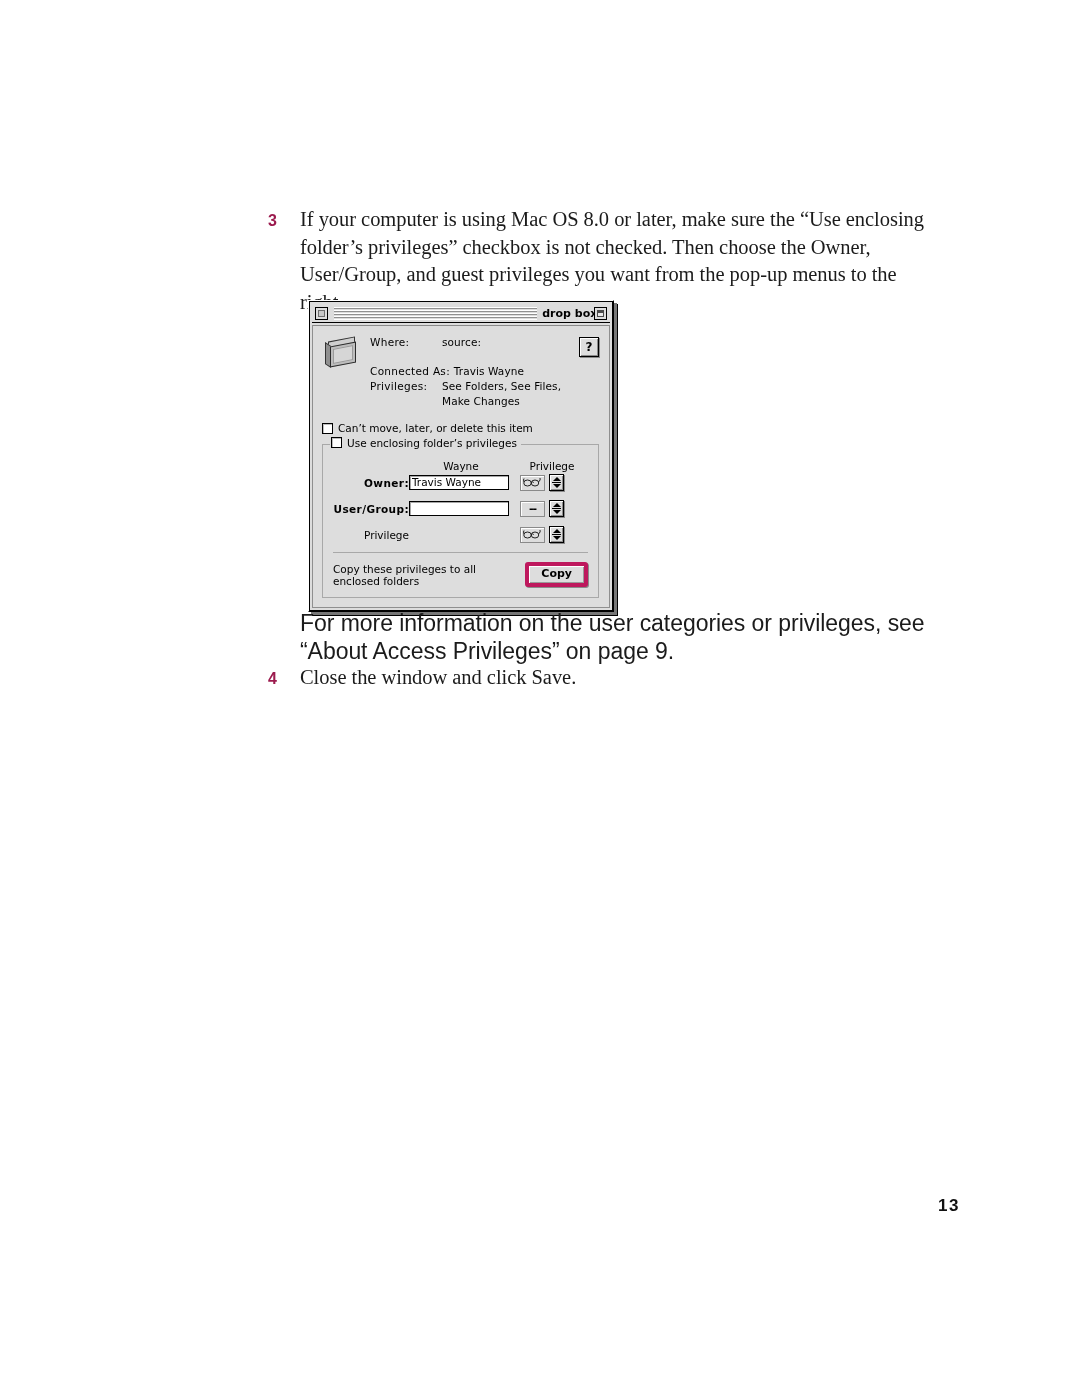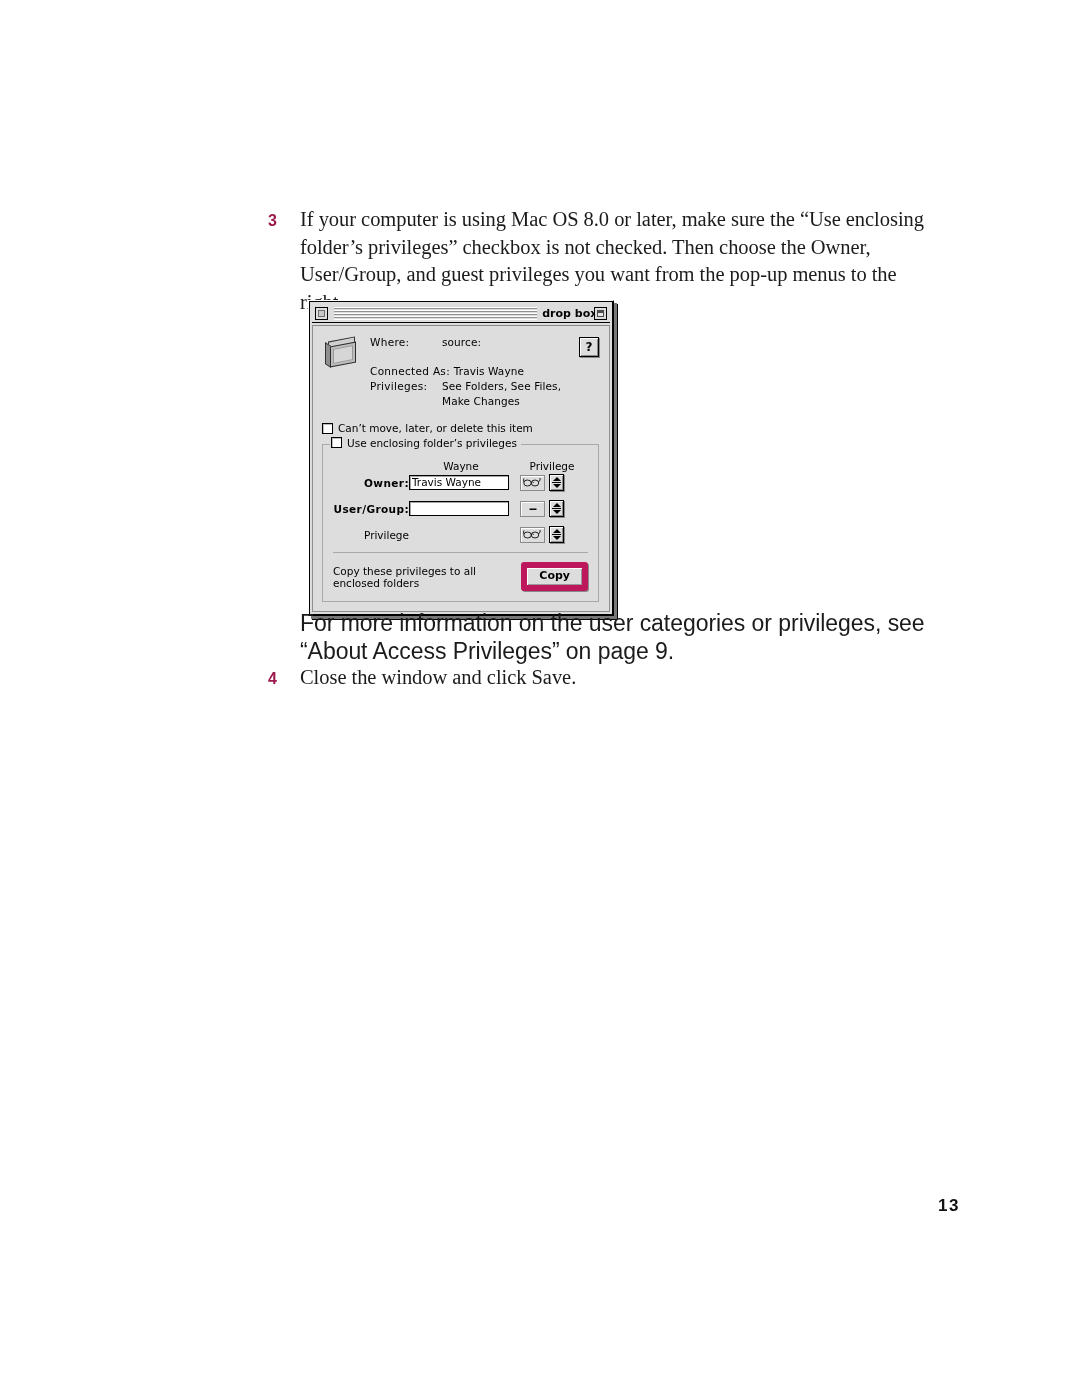--- a/index.html
+++ b/index.html
@@ -395,21 +395,21 @@
     font-size: 10.5px;
     color: #000;
     padding: 0 2px 2px 2px;
     gap: 39px;
   }
   .copy-text { flex: 1 1 auto; }
   .copy-btn {
     flex: 0 0 auto;
     padding: 2px 12px 3px 12px;
     background: #dddddd;
-    border: 6px solid #be185d;
+    border: 4px solid #be185d;
     border-radius: 3px;
     box-shadow: inset 1px 1px 0 #ffffff, inset -1px -1px 0 #9a9a9a, 1px 1px 0 #8a8a8a;
     font-family: "DejaVu Sans", sans-serif;
     font-weight: bold;
     font-size: 11px;
     color: #000;
     line-height: 12px;
   }
 </style>
 </head>

